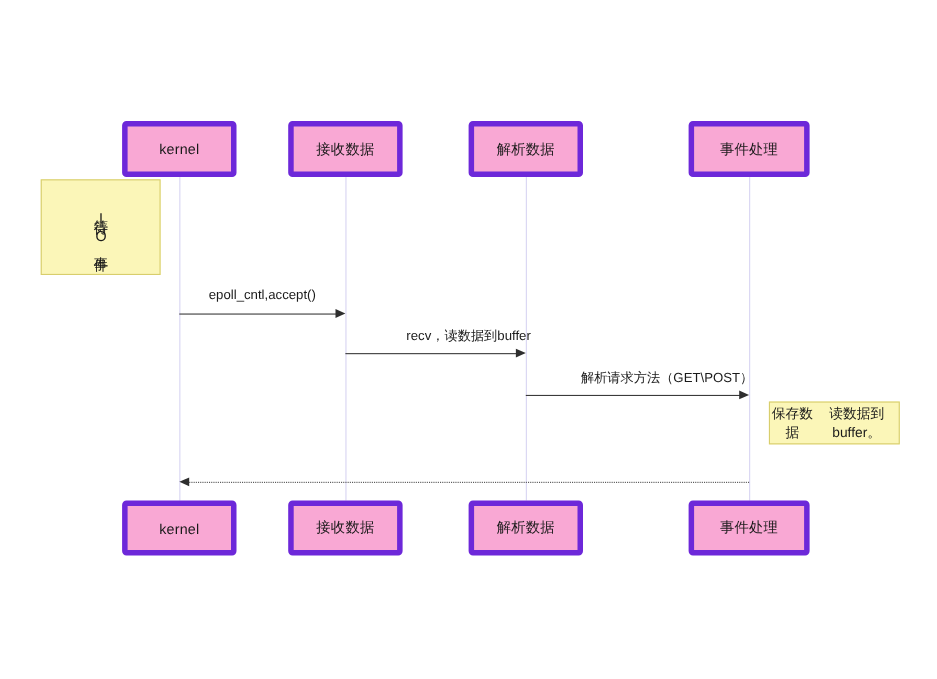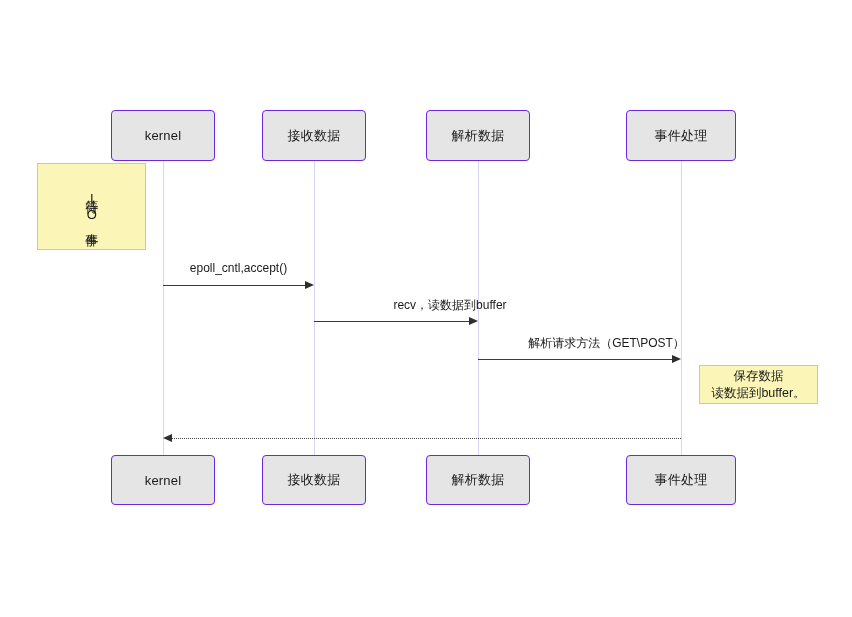--- a/index.html
+++ b/index.html
@@ -16,22 +16,22 @@
   }
   #diagram-canvas {
     position: absolute;
     left: 0; top: 0;
     width: 852px;
     height: 617px;
   }
   .participant-box {
     position: absolute;
     box-sizing: border-box;
-    background: #e5e5e5;
-    border: 1px solid #6d28d9;
+    background: #f9a8d4;
+    border: 5px solid #6d28d9;
     border-radius: 4px;
     display: flex;
     align-items: center;
     justify-content: center;
     font-size: 13px;
     color: #1a1a1a;
     letter-spacing: .2px;
     white-space: nowrap;
   }
   .lifeline {
@@ -128,33 +128,33 @@
   <div class="note-box" style="left:37px; top:163px; width:109px; height:87px;">
     <span class="note-vertical">等待IO事件</span>
   </div>
 
   <div class="msg-label" style="left:163px; top:261px; width:151px;">
     <span>epoll_cntl,accept()</span>
   </div>
   <div class="msg-line" style="left:163px; top:285px; width:143px;"></div>
   <div class="arrow-head right" style="left:305px; top:280.5px;"></div>
 
-  <div class="msg-label" style="left:330px; top:297px; width:164px;padding-left:38px;">
+  <div class="msg-label" style="left:306px; top:297px; width:164px;padding-left:38px;">
     <span>recv，读数据到buffer</span>
   </div>
   <div class="msg-line" style="left:314px; top:321px; width:156px;"></div>
   <div class="arrow-head right" style="left:469px; top:316.5px;"></div>
 
   <div class="msg-label" style="left:505px; top:335px; width:203px;">
     <span>解析请求方法（GET\POST）</span>
   </div>
   <div class="msg-line" style="left:478px; top:359px; width:195px;"></div>
   <div class="arrow-head right" style="left:672px; top:354.5px;"></div>
 
-  <div class="note-box" style="left:699px; top:365px; width:119px; height:39px; flex-direction:column;">
+  <div class="note-box" style="left:699px; top:365px; width:119px; height:39px; flex-direction:row;">
     <span>保存数据</span>
     <span>读数据到buffer。</span>
   </div>
 
   <div class="msg-line dotted" style="left:172px; top:438px; width:509px;"></div>
   <div class="arrow-head left" style="left:163px; top:433.5px;"></div>
 
 </div>
 
 </body></html>

